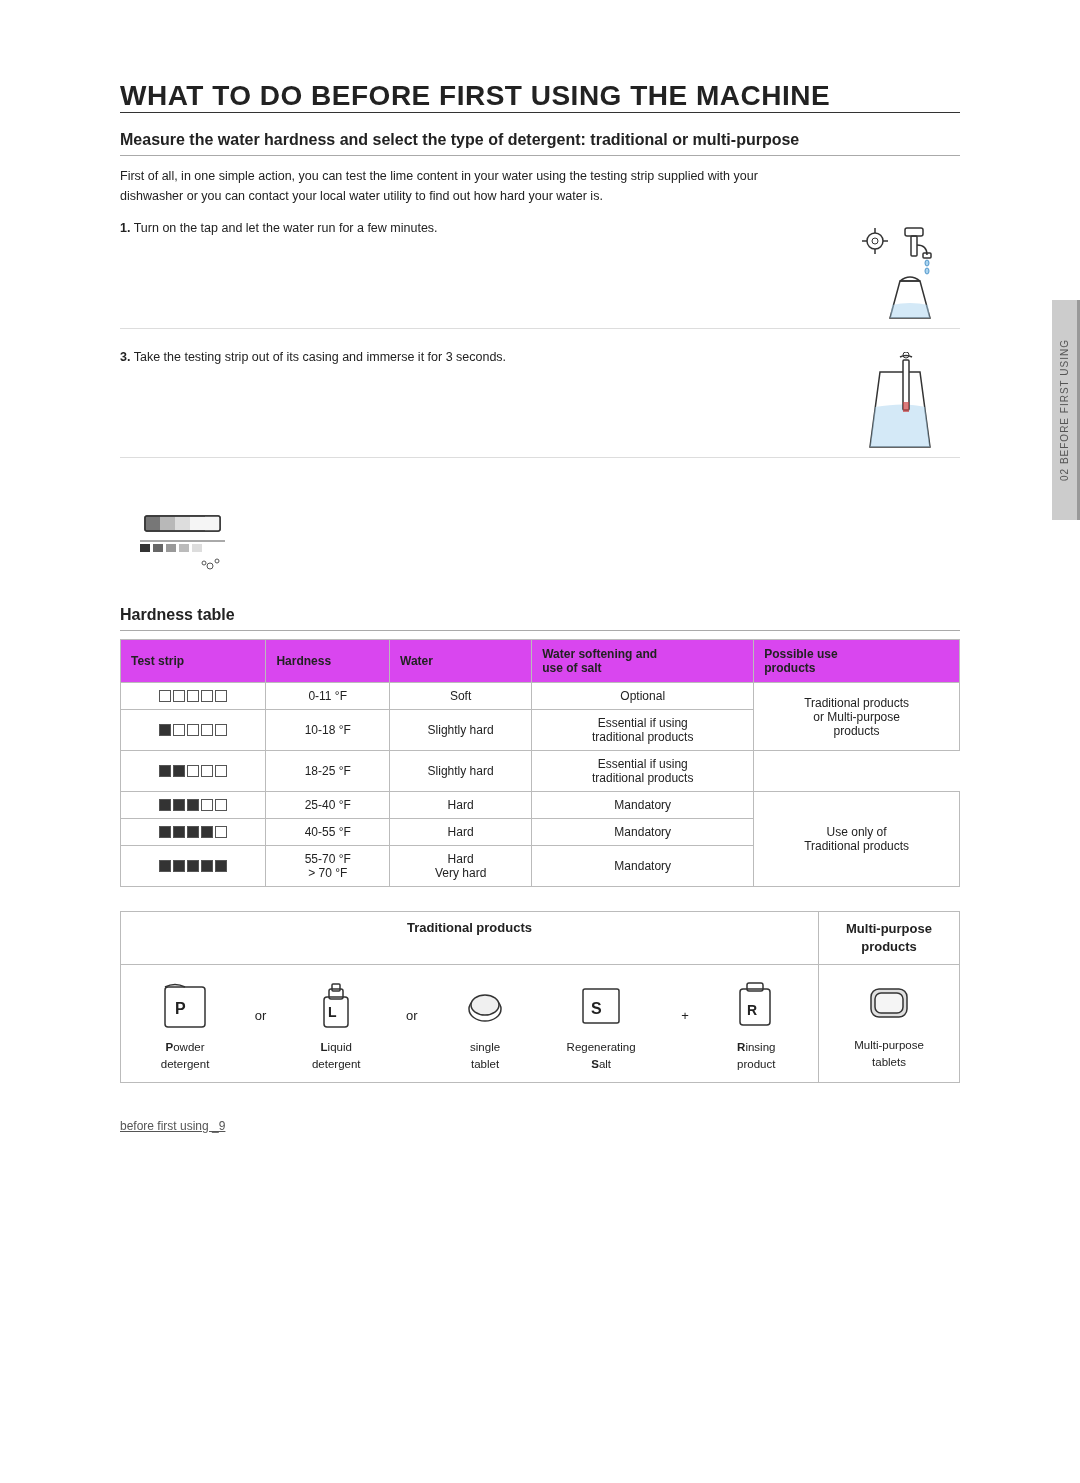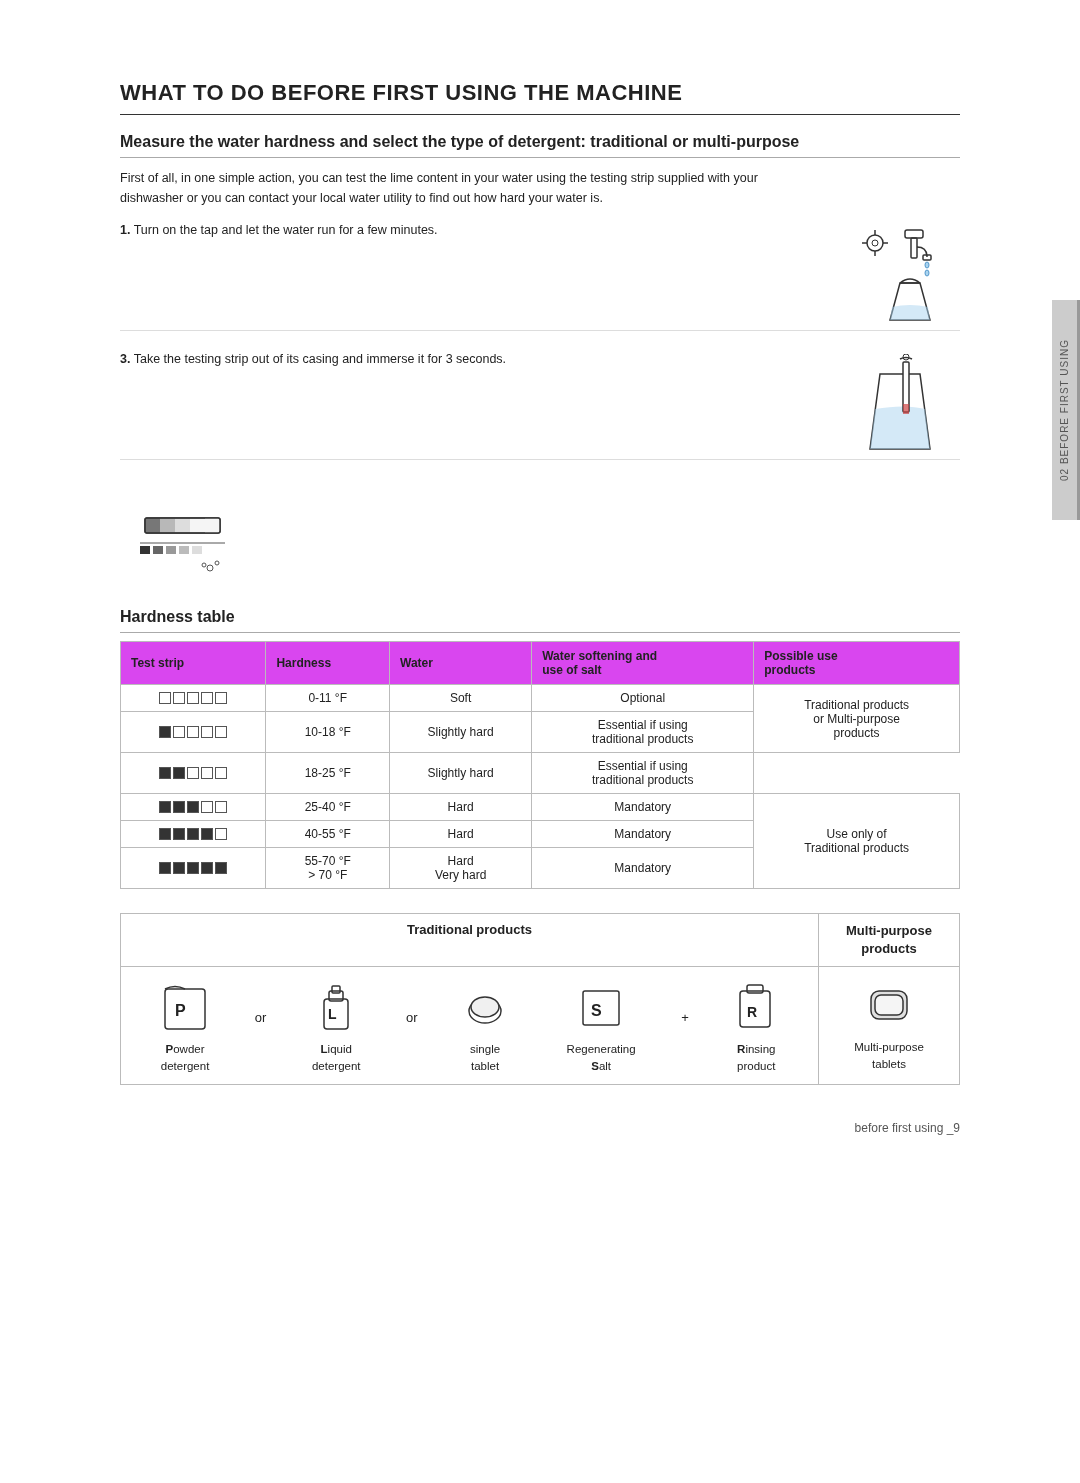--- a/index.html
+++ b/index.html
@@ -32,27 +32,26 @@
       letter-spacing: 1px;
       color: #555;
       padding: 20px 6px;
       display: flex;
       align-items: center;
       justify-content: center;
       height: 220px;
       border-left: 3px solid #999;
     }
     h1.main-title {
-      font-size: 22px;
+      font-size: 28px;
       font-weight: bold;
       text-transform: uppercase;
       letter-spacing: 0.5px;
       margin-bottom: 6px;
       border-bottom: 1.5px solid #333;
-      padding-bottom: 8px;
     }
     h2.sub-title {
       font-size: 16px;
       font-weight: bold;
       margin: 18px 0 10px 0;
       border-bottom: 1px solid #aaa;
       padding-bottom: 6px;
     }
     .intro-text {
       font-size: 12.5px;
@@ -196,25 +195,25 @@
       line-height: 1.4;
     }
     .operator-label {
       font-size: 13px;
       font-weight: normal;
       margin: 0 6px;
       align-self: center;
       padding-bottom: 20px;
     }
     .footer-page {
-      text-align: right;
       font-size: 12px;
       color: #555;
       margin-top: 30px;
       padding-top: 6px;
+      text-decoration: underline;
     }
   </style>
 </head>
 <body>
 
 <div class="page">
 
   <h1 class="main-title">WHAT TO DO BEFORE FIRST USING THE MACHINE</h1>
 
   <h2 class="sub-title">Measure the water hardness and select the type of detergent: traditional or multi-purpose</h2>

